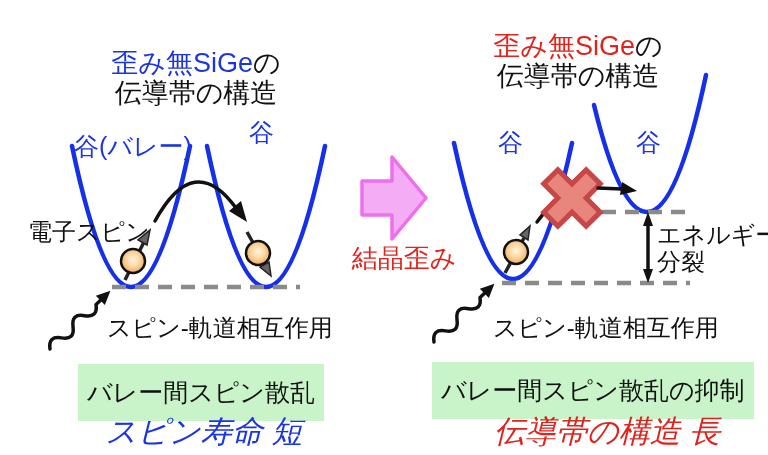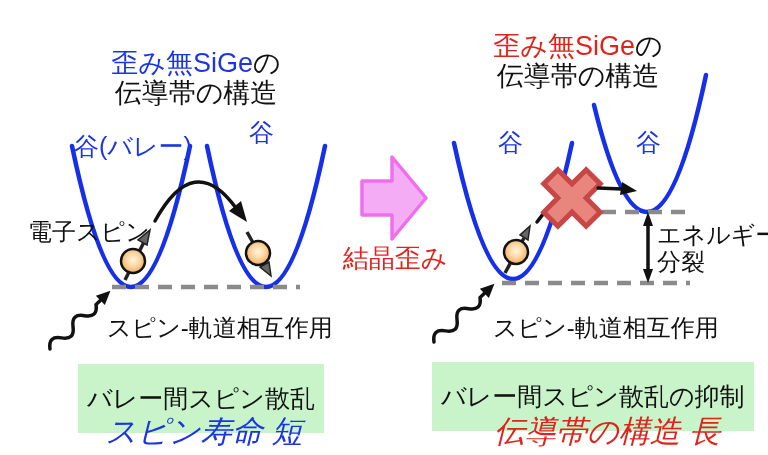--- a/index.html
+++ b/index.html
@@ -8,21 +8,21 @@
     font-family:"Liberation Sans",sans-serif;
   }
   .canvas svg{position:absolute;left:0;top:0;}
   .t{position:absolute;white-space:nowrap;color:#111;}
   .center{text-align:center;}
   .blue{color:#1b35e0;}
   .red{color:#e0231c;}
   .title{font-size:27px;line-height:30px;font-weight:400;}
   .valley{font-size:25px;color:#1b35e0;}
   .lbl{font-size:24px;margin-left:16px;}
-  .greenbox{background:#c9f3c9;font-size:25px;padding:18px 9px;color:#111;}
+  .greenbox{background:#c9f3c9;font-size:25px;padding:12px 9px;color:#111;}
   .lifetime{font-size:31px;width:200px;font-style:italic;}
   .energysplit{font-size:24px;line-height:27px;}
 </style>
 </head>
 <body>
 
 <div class="canvas">
 
   <svg width="768" height="455" viewBox="0 0 768 455">
     <defs>
@@ -88,21 +88,21 @@
 
   <div class="t valley" style="left:74px;top:130px;">谷(バレー)</div>
   <div class="t valley" style="left:249px;top:116px;">谷</div>
 
   <div class="t lbl" style="left:12px;top:216px;">電子スピン</div>
   <div class="t lbl" style="left:91px;top:312px;">スピン-軌道相互作用</div>
 
   <div class="t greenbox" style="left:78px;top:364px;">バレー間スピン散乱</div>
   <div class="t lifetime center blue" style="left:104px;top:411px;">スピン寿命 短</div>
 
-  <div class="t red center" style="left:330px;top:241px;width:130px;font-size:26px;">結晶歪み</div>
+  <div class="t red center" style="left:339px;top:241px;width:130px;font-size:26px;">結晶歪み</div>
 
   <div class="t title center" style="left:470px;top:31px;width:216px;">
     <div><span class="red">歪み無SiGe</span><span>の</span></div>
     <div>伝導帯の構造</div>
   </div>
 
   <div class="t valley" style="left:498px;top:126px;">谷</div>
   <div class="t valley" style="left:636px;top:126px;">谷</div>
 
   <div class="t energysplit" style="left:657px;top:221px;">

